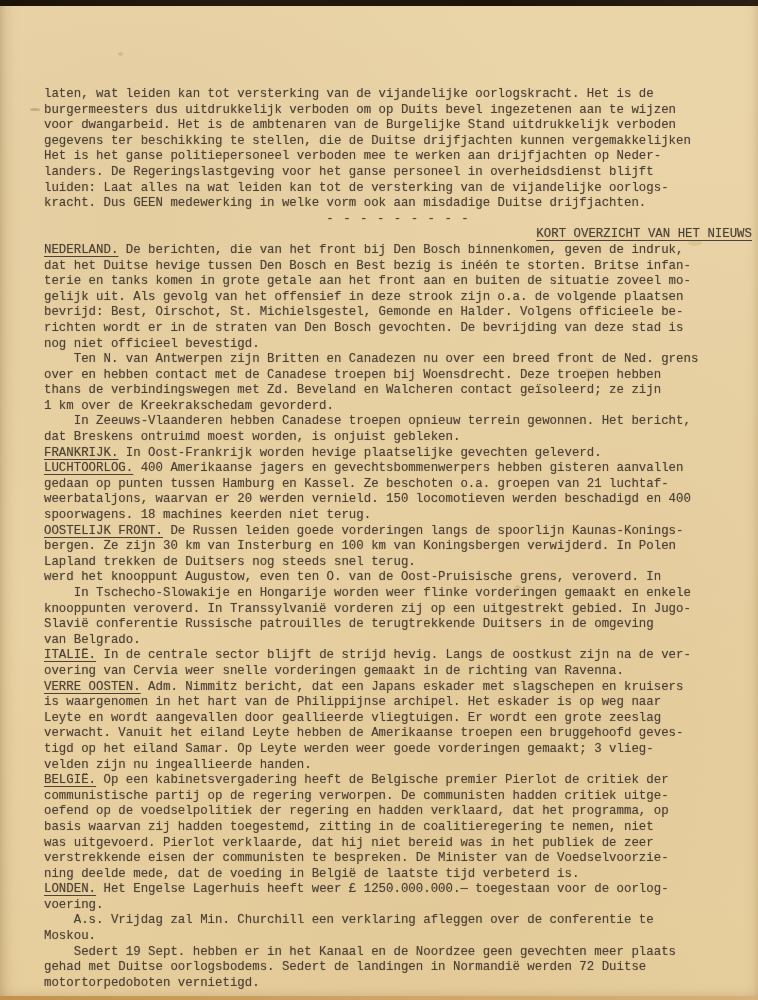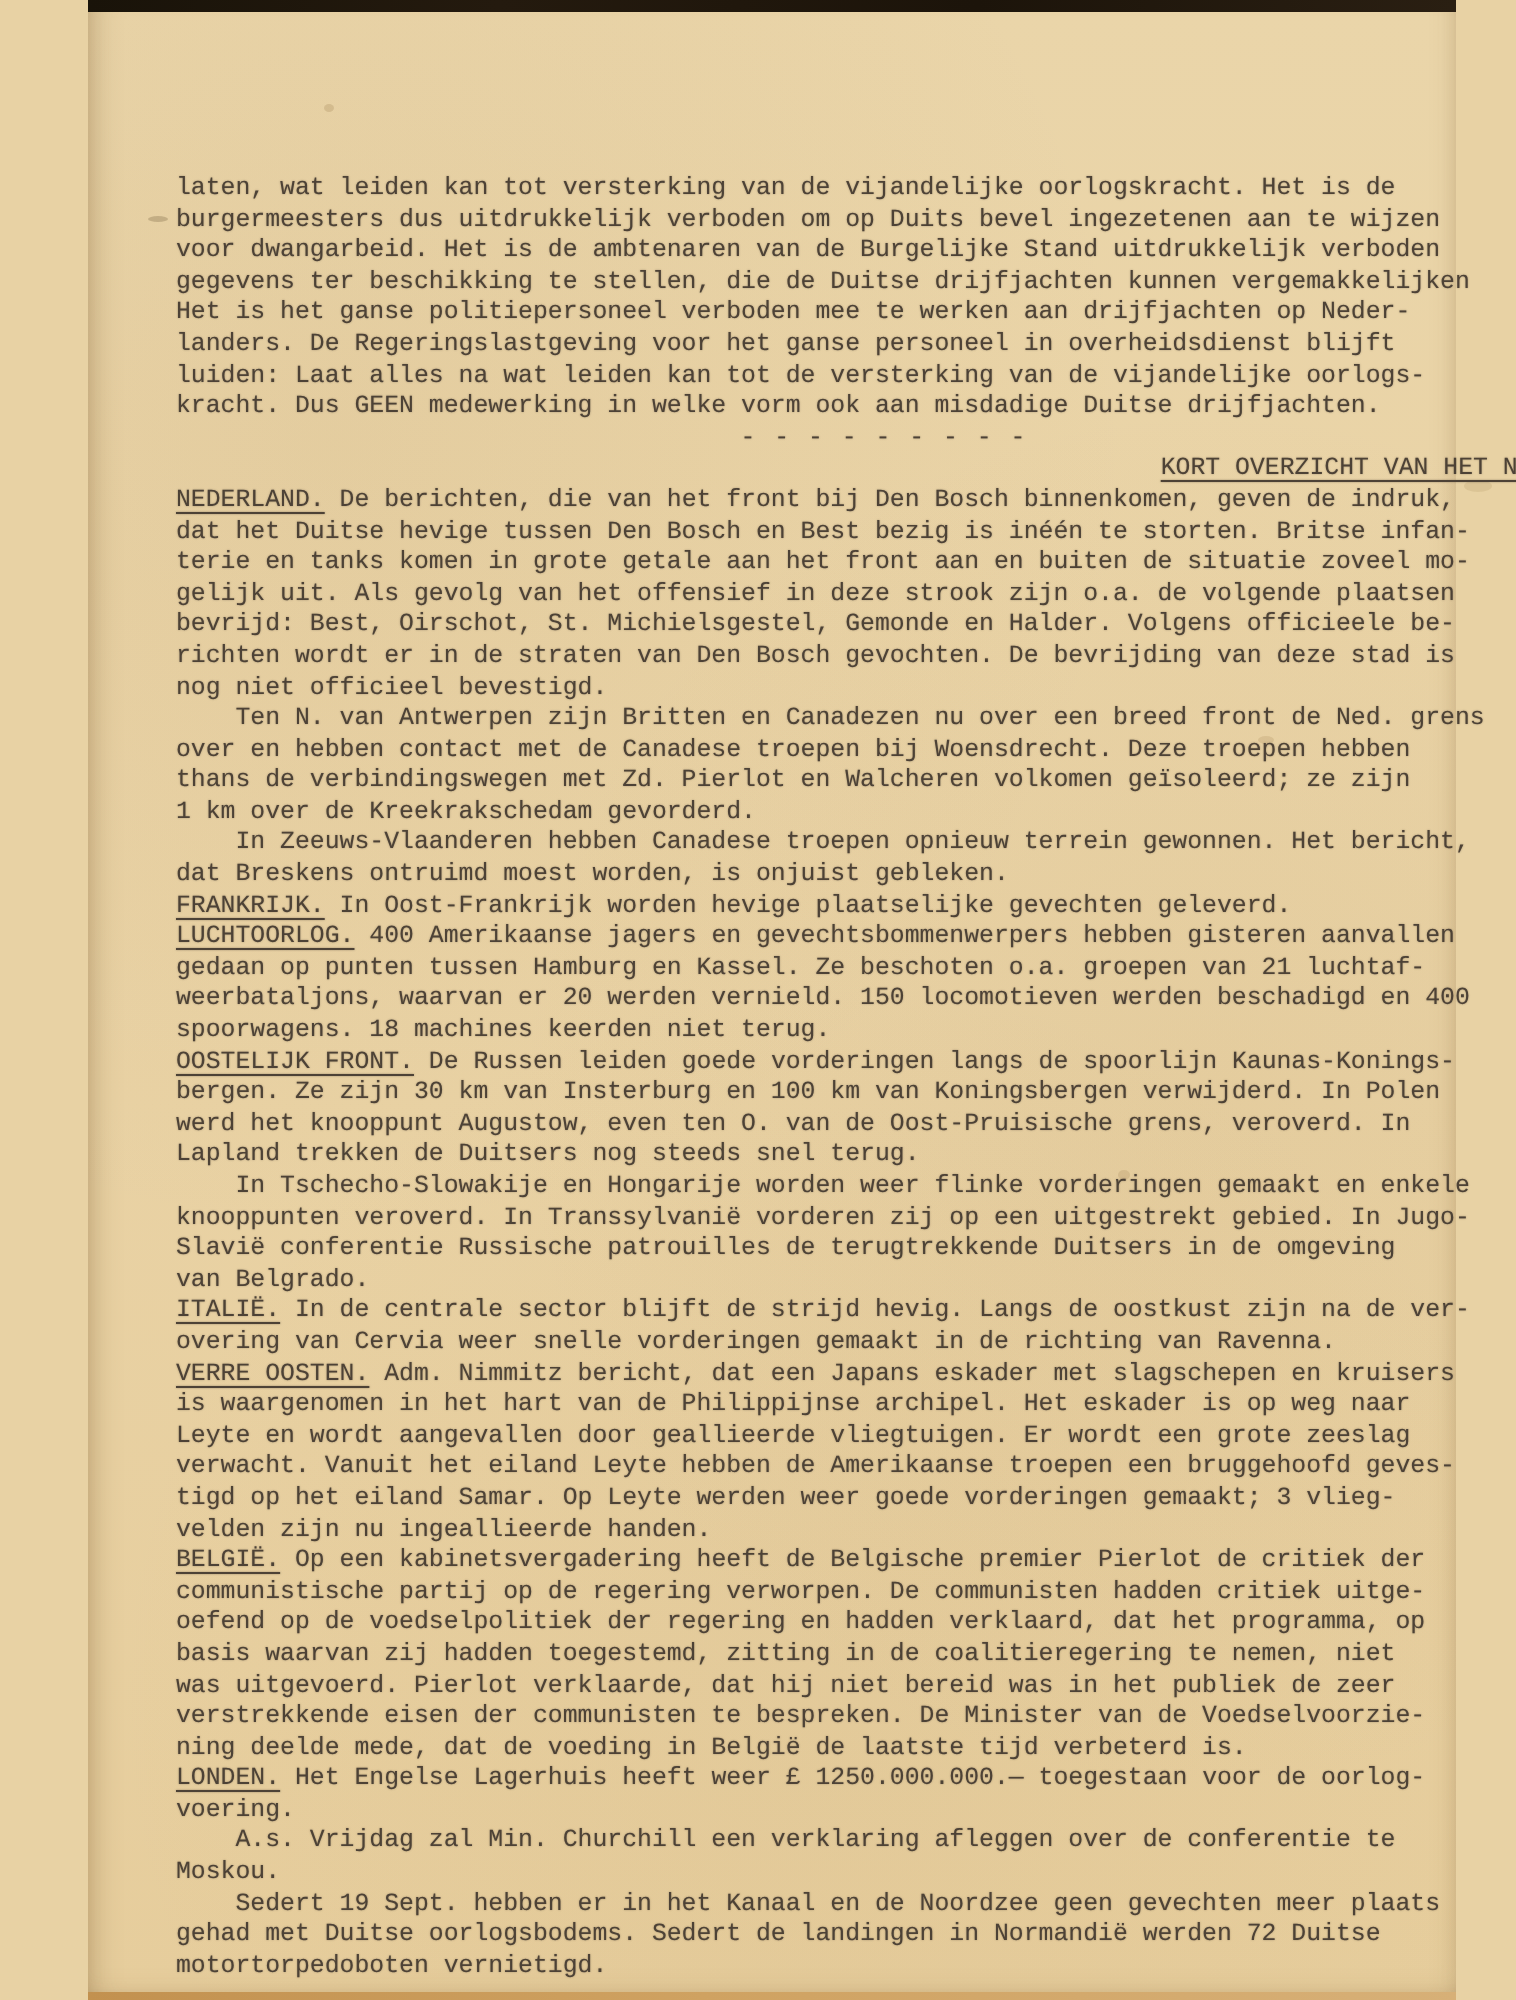--- a/index.html
+++ b/index.html
@@ -4,31 +4,30 @@
 <style>
   html, body { margin: 0; padding: 0; }
   body {
     width: 758px; height: 1000px;
     overflow: hidden;
     background: var(--paper, #e8d2a4);
     font-family: "Liberation Mono", monospace;
   }
   .page {
     position: relative;
-    width: 684px; height: 1000px;
+    width: 758px; height: 1000px;
     background:
       radial-gradient(circle at 18% 22%, rgba(150,110,55,0.07), transparent 42%),
       radial-gradient(circle at 82% 55%, rgba(150,110,55,0.06), transparent 45%),
       radial-gradient(circle at 55% 85%, rgba(150,110,55,0.05), transparent 40%),
       linear-gradient(180deg, #ead5a9 0%, #e9d2a4 55%, #e6cd9c 100%);
     box-shadow:
       inset 10px 0 16px -10px rgba(120, 88, 45, 0.45),
       inset -8px 0 14px -10px rgba(120, 88, 45, 0.35),
       inset 0 -10px 16px -12px rgba(120, 88, 45, 0.4);
-    margin-left: 44px;
   }
   .edge-top {
     position: absolute; top: 0; left: 0; right: 0; height: 6px;
     background: linear-gradient(90deg, #191309 0%, #241a0e 30%, #1c140a 65%, #2a1f12 100%);
   }
   .edge-bottom {
     position: absolute; bottom: 0; left: 0; right: 0; height: 4px;
     background: linear-gradient(90deg, #c2914f 0%, #cfa261 45%, #d7b077 100%);
   }
   .speck { position: absolute; border-radius: 50%; pointer-events: none; }
@@ -83,39 +82,39 @@
       <div class="para">
         <div class="line"><span class="sec-header">NEDERLAND.</span><span> De berichten, die van het front bij Den Bosch binnenkomen, geven de indruk,</span></div>
         <div class="line">dat het Duitse hevige tussen Den Bosch en Best bezig is inéén te storten. Britse infan-</div>
         <div class="line">terie en tanks komen in grote getale aan het front aan en buiten de situatie zoveel mo-</div>
         <div class="line">gelijk uit. Als gevolg van het offensief in deze strook zijn o.a. de volgende plaatsen</div>
         <div class="line">bevrijd: Best, Oirschot, St. Michielsgestel, Gemonde en Halder. Volgens officieele be-</div>
         <div class="line">richten wordt er in de straten van Den Bosch gevochten. De bevrijding van deze stad is</div>
         <div class="line">nog niet officieel bevestigd.</div>
         <div class="line">    Ten N. van Antwerpen zijn Britten en Canadezen nu over een breed front de Ned. grens</div>
         <div class="line">over en hebben contact met de Canadese troepen bij Woensdrecht. Deze troepen hebben</div>
-        <div class="line">thans de verbindingswegen met Zd. Pierlot en Walcheren volkomen geïsoleerd; ze zijn</div>
+        <div class="line">thans de verbindingswegen met Zd. Beveland en Walcheren contact geïsoleerd; ze zijn</div>
         <div class="line">1 km over de Kreekrakschedam gevorderd.</div>
         <div class="line">    In Zeeuws-Vlaanderen hebben Canadese troepen opnieuw terrein gewonnen. Het bericht,</div>
         <div class="line">dat Breskens ontruimd moest worden, is onjuist gebleken.</div>
       </div>
       <div class="para">
         <div class="line"><span class="sec-header">FRANKRIJK.</span><span> In Oost-Frankrijk worden hevige plaatselijke gevechten geleverd.</span></div>
       </div>
       <div class="para">
         <div class="line"><span class="sec-header">LUCHTOORLOG.</span><span> 400 Amerikaanse jagers en gevechtsbommenwerpers hebben gisteren aanvallen</span></div>
         <div class="line">gedaan op punten tussen Hamburg en Kassel. Ze beschoten o.a. groepen van 21 luchtaf-</div>
         <div class="line">weerbataljons, waarvan er 20 werden vernield. 150 locomotieven werden beschadigd en 400</div>
         <div class="line">spoorwagens. 18 machines keerden niet terug.</div>
       </div>
       <div class="para">
         <div class="line"><span class="sec-header">OOSTELIJK FRONT.</span><span> De Russen leiden goede vorderingen langs de spoorlijn Kaunas-Konings-</span></div>
         <div class="line">bergen. Ze zijn 30 km van Insterburg en 100 km van Koningsbergen verwijderd. In Polen</div>
+        <div class="line">Lapland trekken de Duitsers nog steeds snel terug.</div>
         <div class="line">werd het knooppunt Augustow, even ten O. van de Oost-Pruisische grens, veroverd. In</div>
-        <div class="line">Lapland trekken de Duitsers nog steeds snel terug.</div>
         <div class="line">    In Tschecho-Slowakije en Hongarije worden weer flinke vorderingen gemaakt en enkele</div>
         <div class="line">knooppunten veroverd. In Transsylvanië vorderen zij op een uitgestrekt gebied. In Jugo-</div>
         <div class="line">Slavië conferentie Russische patrouilles de terugtrekkende Duitsers in de omgeving</div>
         <div class="line">van Belgrado.</div>
       </div>
       <div class="para">
         <div class="line"><span class="sec-header">ITALIË.</span><span> In de centrale sector blijft de strijd hevig. Langs de oostkust zijn na de ver-</span></div>
         <div class="line">overing van Cervia weer snelle vorderingen gemaakt in de richting van Ravenna.</div>
       </div>
       <div class="para">

